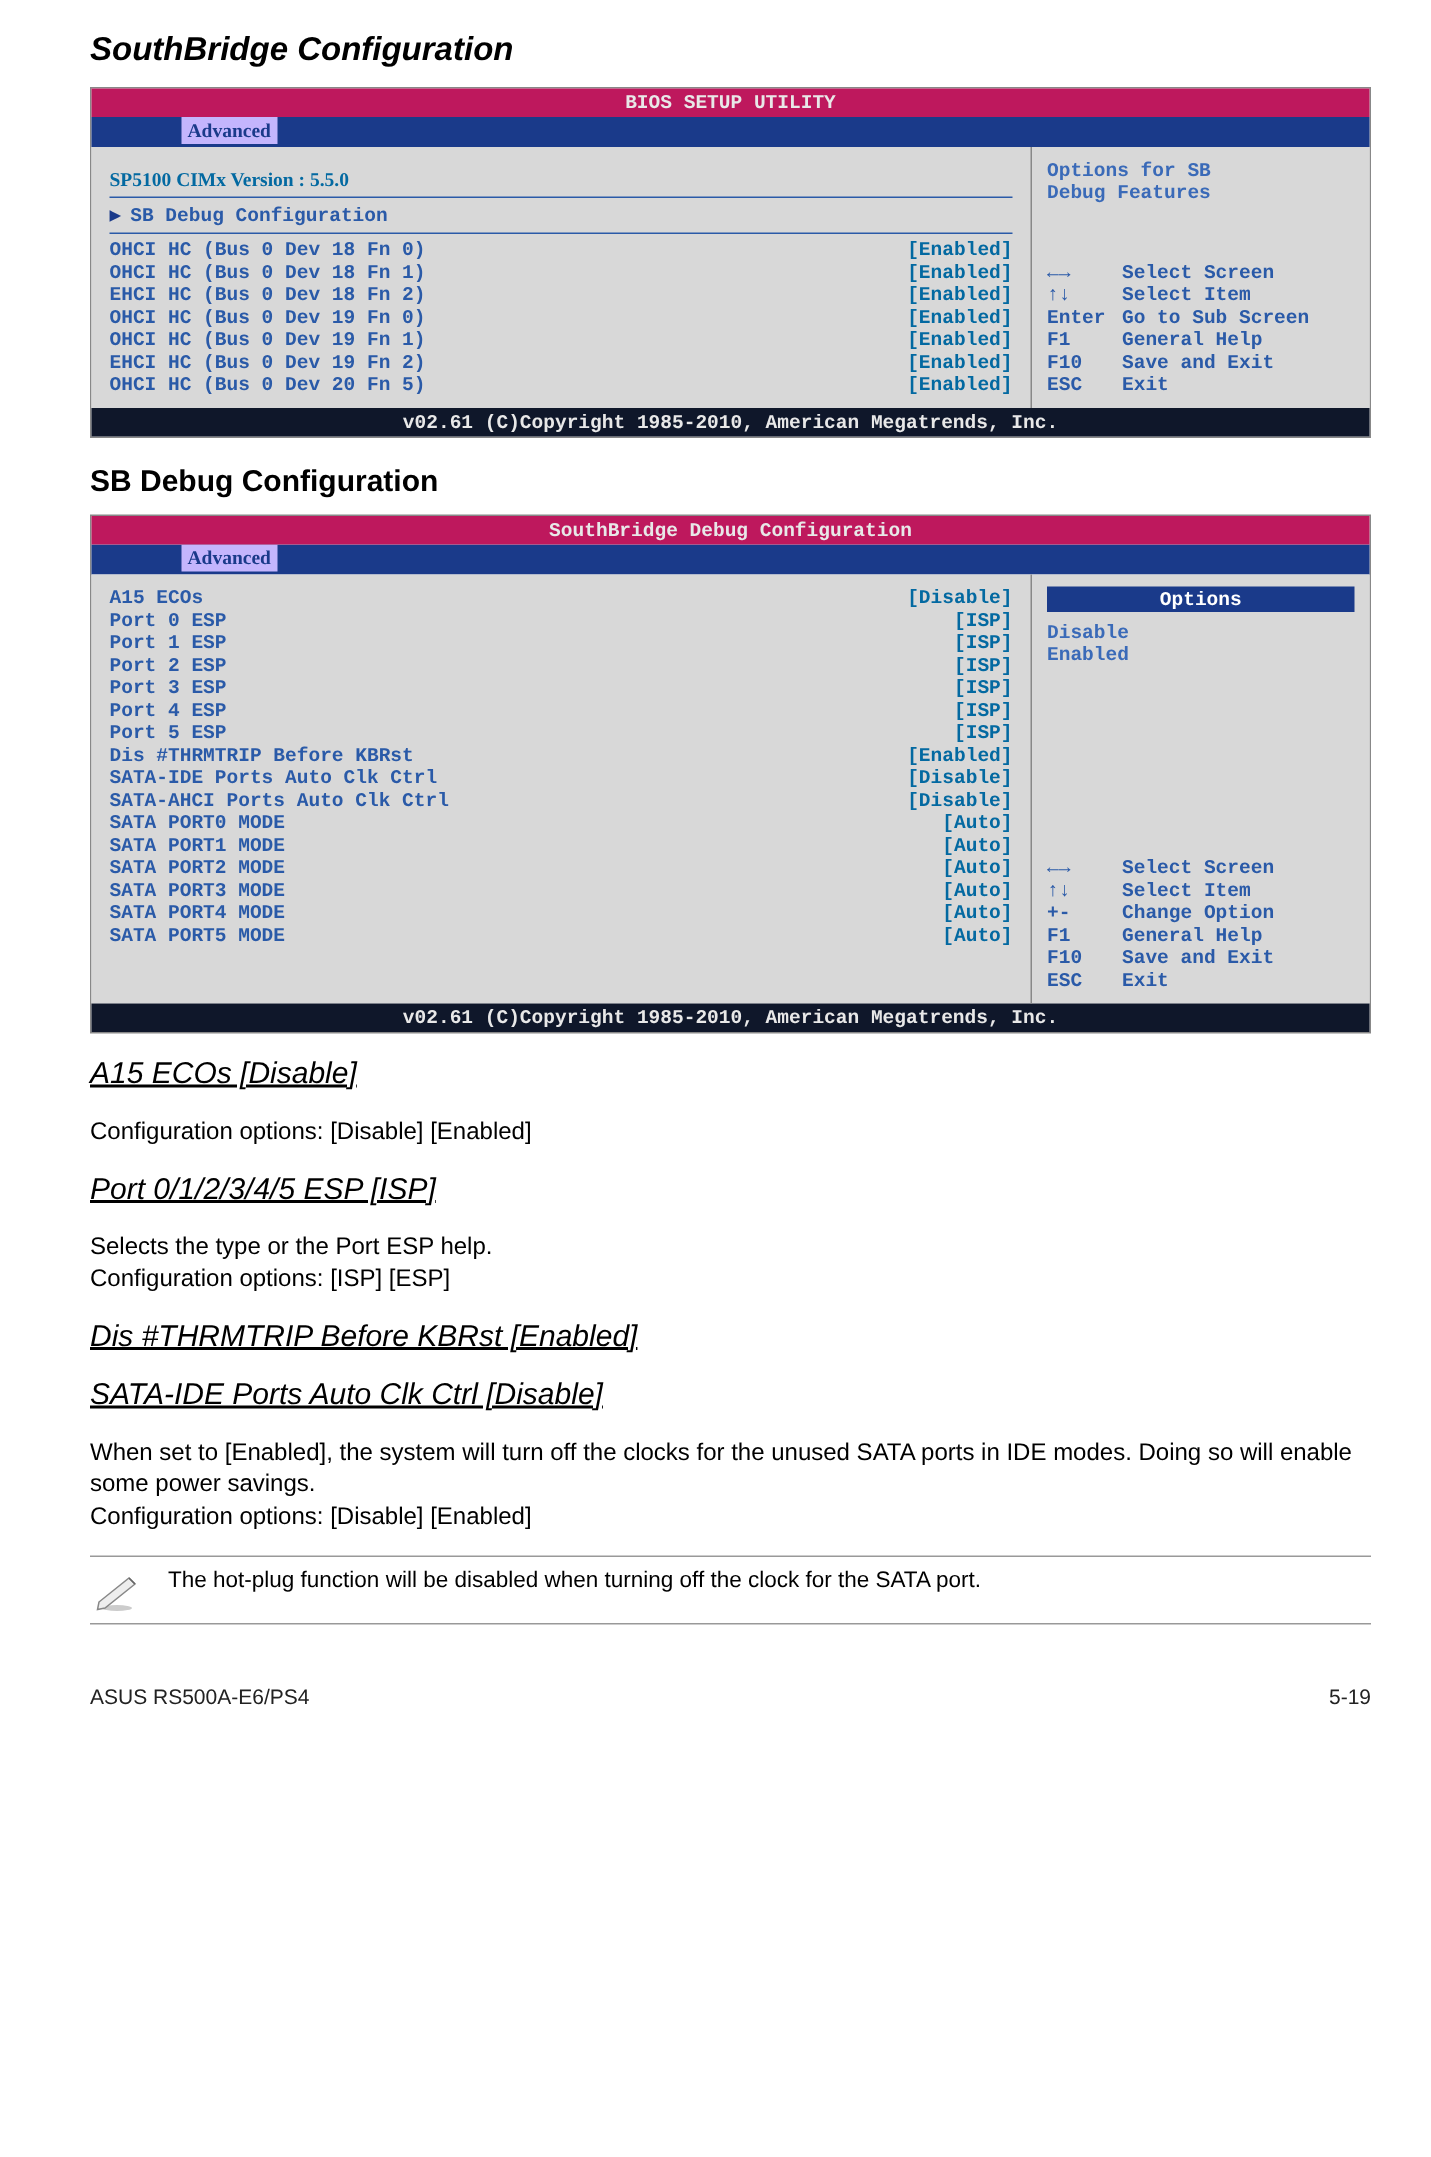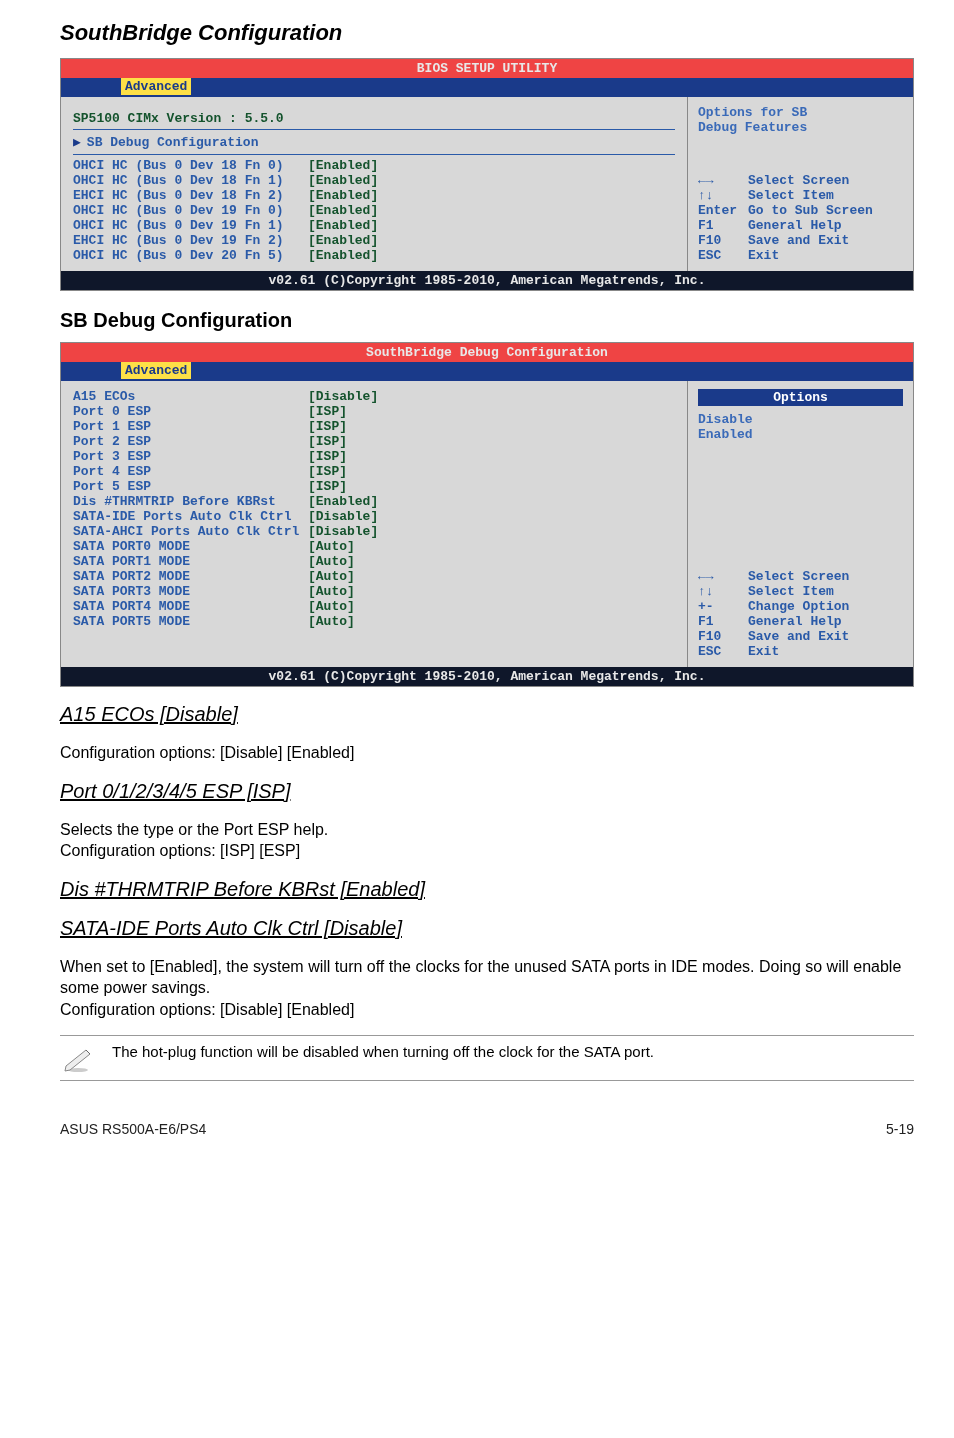--- a/index.html
+++ b/index.html
@@ -25,70 +25,73 @@
       margin: 18px 0 10px 0;
     }
     .bios-box {
       border: 1px solid #888;
       font-family: 'Courier New', monospace;
       font-size: 13px;
       font-weight: bold;
       margin-bottom: 6px;
     }
     .bios-header {
-      background: #ef4444;
+      background: #be185d;
       color: #e8e8e8;
       text-align: center;
       padding: 2px 0;
       position: relative;
     }
     .bios-tabs {
       background: #1a3a8a;
       padding: 0 0 2px 60px;
     }
     .tab-active {
-      background: #fde047;
+      background: #c4b5fd;
       color: #1a3a8a;
       padding: 1px 4px;
       display: inline-block;
+      font-family: Liberation Serif, serif;
     }
     .bios-body {
       display: flex;
       background: #d8d8d8;
     }
     .bios-left {
       flex: 1;
       padding: 8px 12px;
       color: #2a5aa8;
       border-right: 1px solid #888;
     }
     .bios-left .heading {
       color: #1a3a8a;
       font-weight: bold;
       margin-bottom: 4px;
     }
     .bios-left .sub-heading {
-      color: #14532d;
+      color: #0369a1;
       margin-bottom: 2px;
+      font-family: Liberation Serif, serif;
     }
     .bios-left hr {
       border: none;
       border-top: 1px solid #2a5aa8;
       margin: 3px 0;
     }
     .cfg-row {
       display: flex;
       white-space: pre;
+      justify-content: space-between;
     }
     .cfg-label {
       color: #2a5aa8;
       min-width: 235px;
     }
     .cfg-val {
-      color: #14532d;
+      color: #0369a1;
     }
     .submenu-item {
       color: #2a5aa8;
       margin: 4px 0;
     }
     .arrow {
       color: #1a3a8a;
       margin-right: 6px;
     }
     .bios-right {

